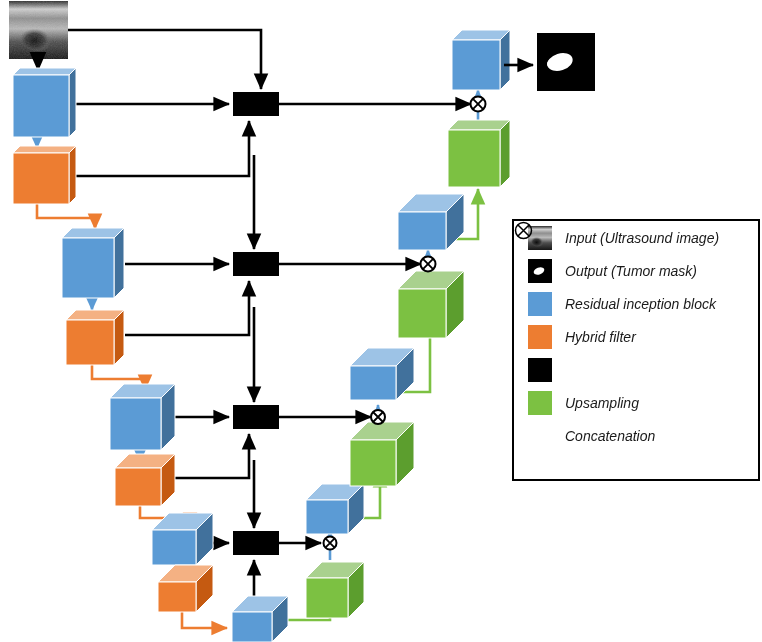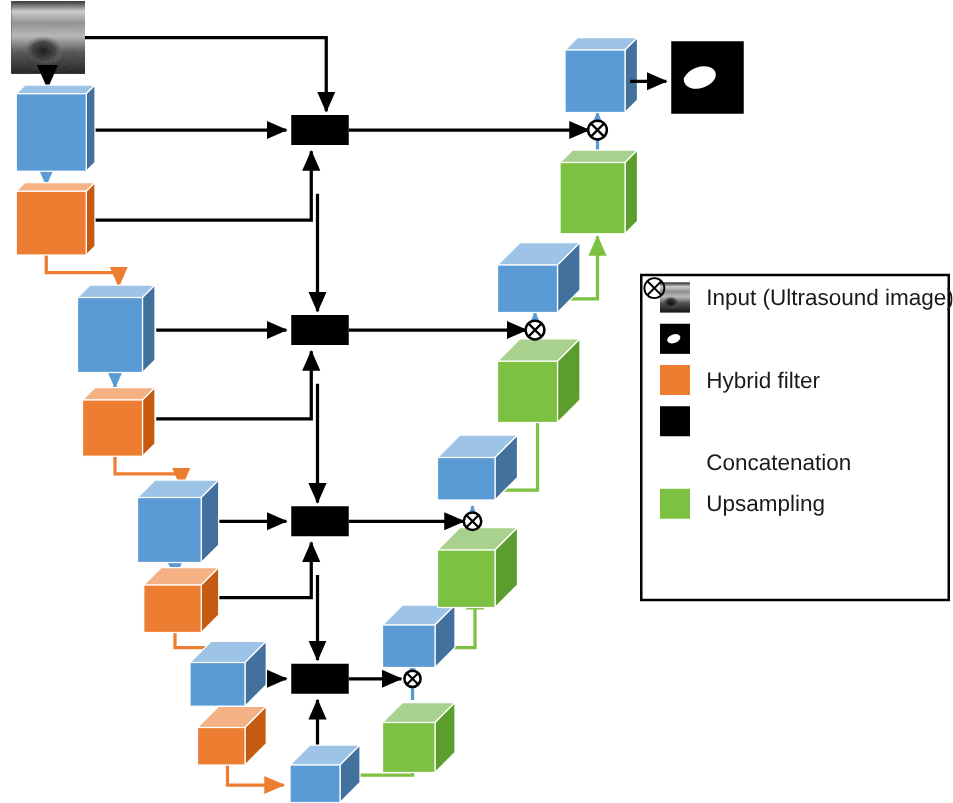--- a/index.html
+++ b/index.html
@@ -6,21 +6,21 @@
   body{width:762px;height:642px;overflow:hidden;
        font-family:"Liberation Sans","DejaVu Sans",sans-serif;}
   #stage{position:relative;width:762px;height:642px;background:#fff;}
   #stage svg{position:absolute;left:0;top:0;}
 
   
   #legend{position:absolute;left:512px;top:219px;width:248px;height:262px;
           background:#fff;border:2px solid #000;box-sizing:border-box;}
   .lg-row{display:flex;align-items:center;height:33px;margin-left:14px;}
   .lg-sw{width:24px;height:24px;flex:0 0 24px;}
-  .lg-tx{margin-left:13px;font-size:18px;color:#1a1a1a;white-space:nowrap;line-height:1;}
+  .lg-tx{margin-left:13px;font-size:14px;color:#1a1a1a;white-space:nowrap;line-height:1;font-style:italic;}
   .sw-blue{background:#5B9BD5;}
   .sw-orange{background:#ED7D31;}
   .sw-black{background:#000;}
   .sw-green{background:#7CC142;}
   .sw-img{background:#000;position:relative;overflow:hidden;}
   .lg-concat{width:24px;height:24px;flex:0 0 24px;display:flex;align-items:center;justify-content:center;}
 </style>
 </head>
 <body>
 
@@ -289,41 +289,46 @@
       <span class="lg-tx">Input (Ultrasound image)</span>
     </div>
 
     <div class="lg-row">
       <span class="lg-sw sw-img">
         <svg width="24" height="24" viewBox="0 0 24 24">
           <rect width="24" height="24" fill="#000"></rect>
           <ellipse cx="11" cy="12" rx="5.5" ry="3.4" fill="#fff" transform="rotate(-20 11 12)"></ellipse>
         </svg>
       </span>
-    </div>
-
+      <span class="lg-tx">Output (Tumor mask)</span>
+    </div>
+
+    <div class="lg-row">
+      <span class="lg-sw sw-blue"></span>
+      <span class="lg-tx">Residual inception block</span>
+    </div>
 
     <div class="lg-row">
       <span class="lg-sw sw-orange"></span>
       <span class="lg-tx">Hybrid filter</span>
     </div>
 
     <div class="lg-row">
       <span class="lg-sw sw-black"></span>
+    </div>
+
+    <div class="lg-row">
+      <span class="lg-sw sw-green"></span>
+      <span class="lg-tx">Upsampling</span>
     </div>
 
     <div class="lg-row">
       <span class="lg-concat">
         <svg width="19" height="19" viewBox="0 0 19 19">
           <circle cx="9.5" cy="9.5" r="8" fill="none" stroke="#000" stroke-width="1.5"></circle>
           <path d="M4,4 L15,15 M15,4 L4,15" stroke="#000" stroke-width="1.5"></path>
         </svg>
       </span>
       <span class="lg-tx">Concatenation</span>
     </div>
 
-    <div class="lg-row">
-      <span class="lg-sw sw-green"></span>
-      <span class="lg-tx">Upsampling</span>
-    </div>
-
   </div>
 </div>
 
 </body></html>

